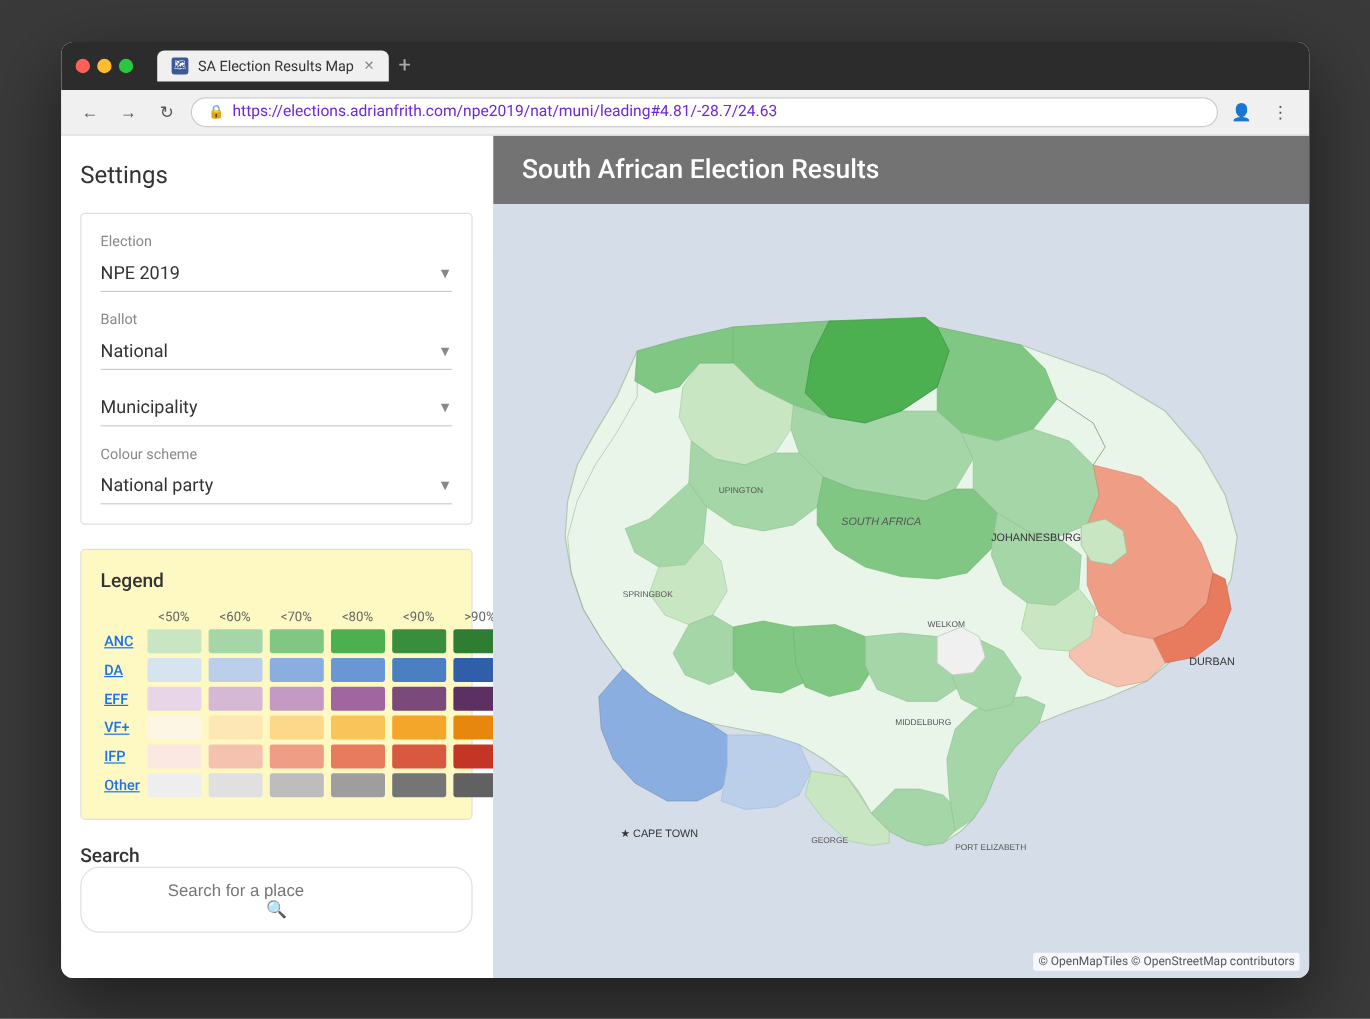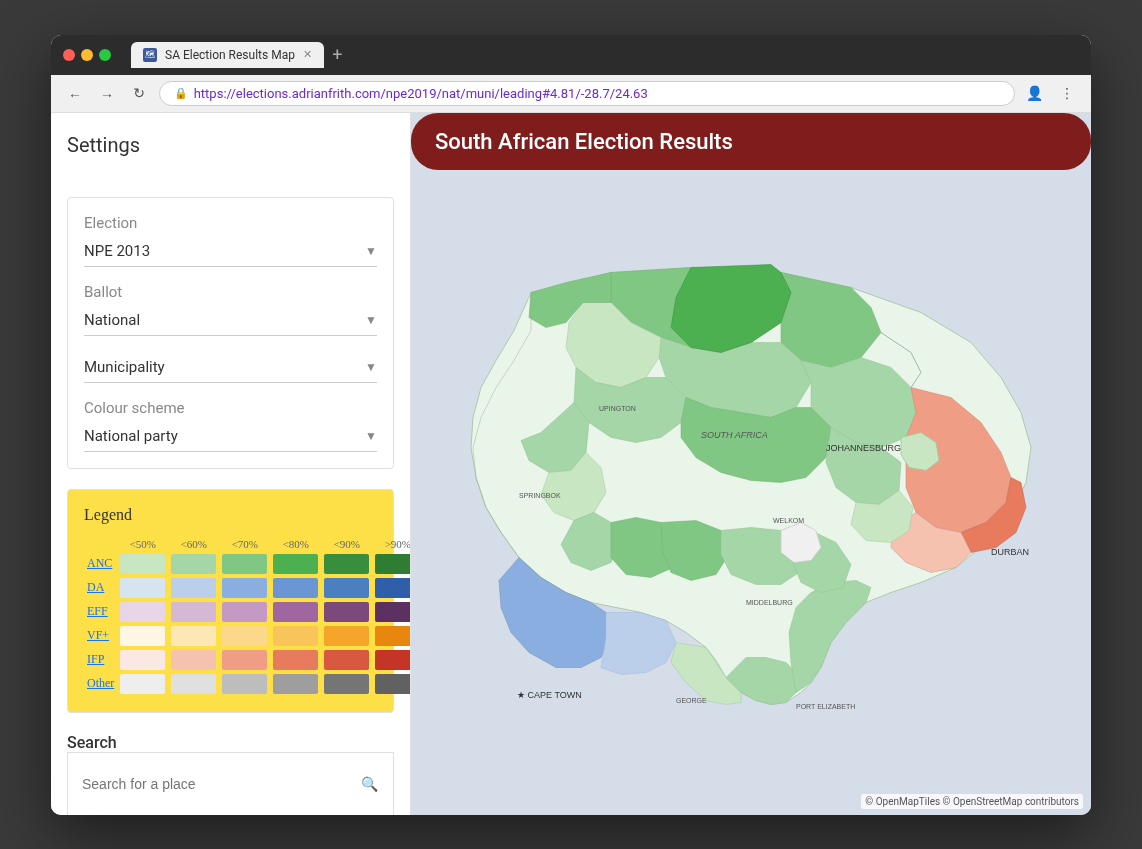--- a/index.html
+++ b/index.html
@@ -141,63 +141,62 @@
       overflow-y: auto;
       padding: 20px 16px;
       display: flex;
       flex-direction: column;
       gap: 20px;
     }
     .sidebar-title {
       font-size: 20px;
       font-weight: 400;
       color: #333;
-      margin-bottom: 20px;
+      margin-bottom: 0;
     }
     .settings-panel {
       background: #fff;
       border: 1px solid #e0e0e0;
       border-radius: 4px;
       padding: 16px;
       display: flex;
       flex-direction: column;
       gap: 16px;
     }
     .field-group {
       display: flex;
       flex-direction: column;
       gap: 4px;
     }
     .field-label {
-      font-size: 15px;
+      font-size: 12px;
       color: #888;
     }
     .field-select {
       display: flex;
       align-items: center;
       justify-content: space-between;
       border-bottom: 1px solid #ccc;
       padding: 6px 0;
       cursor: pointer;
     }
     .field-value {
       font-size: 15px;
       color: #333;
     }
     .dropdown-arrow {
       color: #888;
       font-size: 12px;
     }
     
     .legend-section {
-      background: #fde047;
+      background: #fef9c3;
       border: 1px solid #e0e0e0;
       border-radius: 4px;
       padding: 16px;
-      font-family: Liberation Serif, serif;
     }
     .legend-title {
       font-size: 16px;
       font-weight: 500;
       color: #333;
       margin-bottom: 12px;
     }
     .legend-table {
       width: 100%;
       border-collapse: collapse;
@@ -229,42 +228,42 @@
       flex-direction: column;
       gap: 0;
     }
     .search-title {
       font-size: 16px;
       font-weight: 500;
       color: #333;
     }
     .search-box {
       border: 1px solid #e0e0e0;
-      border-radius: 0;
-      padding: 23px 14px;
+      border-radius: 16px;
+      padding: 10px 14px;
       display: flex;
       align-items: center;
       justify-content: space-between;
       background: #fff;
+      flex-direction: column;
     }
     .search-icon-btn { color: #888; font-size: 14px; cursor: pointer; }
     
     .map-area {
       flex: 1;
       display: flex;
       flex-direction: column;
       overflow: hidden;
       position: relative;
       background: #d4dde8;
     }
     .map-header {
-      background: #7f1d1d;
+      background: #737373;
       padding: 16px 24px;
       flex-shrink: 0;
-      border-radius: 27px;
     }
     .map-header-title {
       color: #fff;
       font-size: 22px;
       font-weight: 500;
     }
     .map-container {
       flex: 1;
       position: relative;
       overflow: hidden;
@@ -324,21 +323,21 @@
   <div class="main-content">
 
     <div class="sidebar">
       <h2 class="sidebar-title">Settings</h2>
 
       <div class="settings-panel">
 
         <div class="field-group">
           <span class="field-label">Election</span>
           <div class="field-select">
-            <span class="field-value">NPE 2013</span>
+            <span class="field-value">NPE 2019</span>
             <span class="dropdown-arrow">▼</span>
           </div>
         </div>
 
         <div class="field-group">
           <span class="field-label">Ballot</span>
           <div class="field-select">
             <span class="field-value">National</span>
             <span class="dropdown-arrow">▼</span>
           </div>

